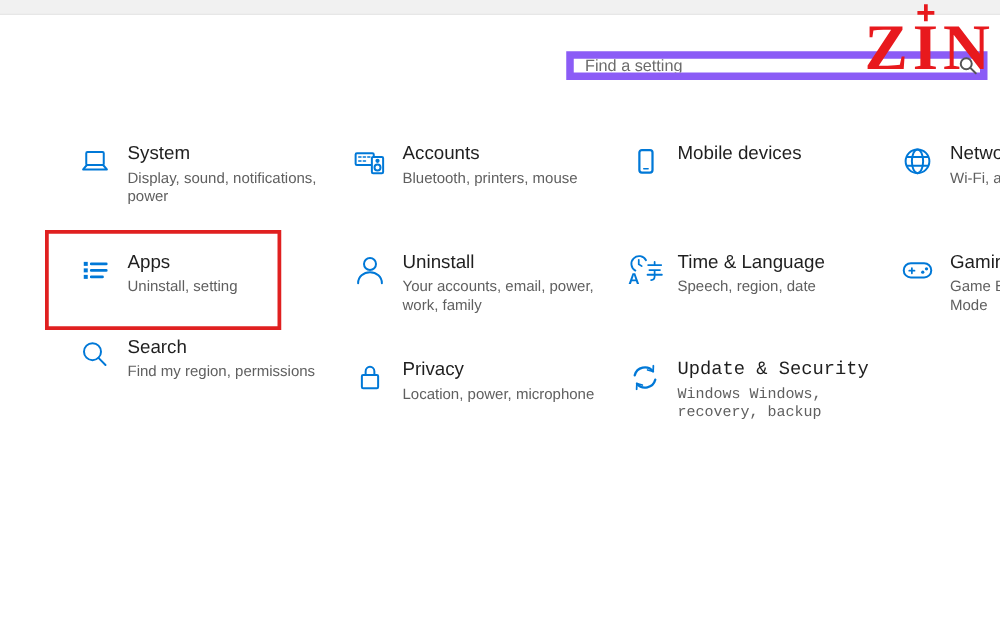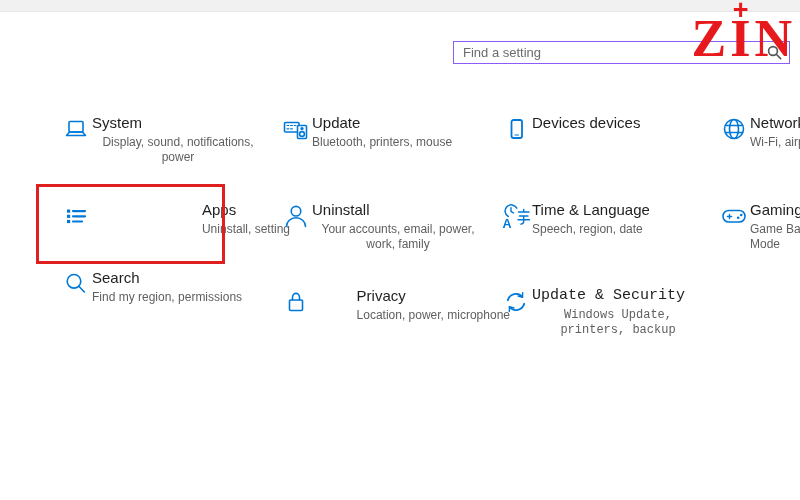--- a/index.html
+++ b/index.html
@@ -3,21 +3,21 @@
 <meta charset="utf-8">
 <style>
   * { margin:0; padding:0; box-sizing:border-box; }
   html,body { width:800px; height:500px; overflow:hidden; background:#fff;
               font-family:"Liberation Sans", sans-serif; position:relative; }
   .topbar { position:absolute; left:0; top:0; width:800px; height:12px;
             background:#f1f1f1; border-bottom:1px solid #e7e7e7; }
 
   
   .search-wrap { position:absolute; left:453px; top:41px; width:337px; height:23px; z-index:2; }
-  .search-input { width:100%; height:100%; border:1px solid #8b5cf6; background:#fff;
+  .search-input { width:100%; height:100%; border:6px solid #8b5cf6; background:#fff;
                   font-family:"Liberation Sans", sans-serif; font-size:13px; color:#333;
                   padding:0 26px 0 9px; outline:none; }
   .search-input::placeholder { color:#6b6b6b; opacity:1; }
   .search-glyph { position:absolute; right:8px; top:4px; width:15px; height:15px; }
 
   
   .logo { position:absolute; right:4px; top:13px; z-index:5;
           font-family:"Liberation Serif", serif; font-weight:700; font-size:52px;
           line-height:1; color:#e8191d; letter-spacing:4px; }
   .logo .li { position:relative; display:inline-block; }
@@ -25,24 +25,24 @@
                 font-family:"Liberation Sans", sans-serif; font-weight:700;
                 font-size:27px; letter-spacing:0; color:#e8191d; }
 
   
   .highlight-box { position:absolute; left:36px; top:184px; width:189px; height:80px;
                    border:3px solid #e02020; z-index:3; pointer-events:none; }
 
   
   .tile { position:absolute; width:230px; display:flex; align-items:flex-start; cursor:pointer; }
   .tile .ticon { width:32px; height:30px; flex:0 0 32px; margin-top:1px; }
-  .tile .ttext { }
+  .tile .ttext { margin-left:10px; }
   .tile .ttitle { font-size:15px; color:#1f1f1f; line-height:19px; margin-bottom:3px; white-space:nowrap; }
   .tile .tsub { font-size:12px; color:#5f5f5f; line-height:15px; white-space:nowrap; }
-  .tile .tsub.wrap { white-space:normal; max-width:172px;text-align:center; }
+  .tile .tsub.wrap { white-space:normal; max-width:172px; }
   .tile .tsub.narrow { white-space:normal; max-width:60px; }
 
   svg.blue { stroke:#0078d7; fill:none; stroke-width:1.6; stroke-linecap:round; stroke-linejoin:round; }
   svg.gray { stroke:#555; fill:none; stroke-width:1.6; stroke-linecap:round; }
 </style>
 </head>
 <body>
 
 <div class="topbar"></div>
 
@@ -71,48 +71,48 @@
 
 <div class="tile" style="left:280px; top:113px;">
   <svg class="ticon blue" viewBox="0 0 30 30">
     <rect x="3.5" y="8.5" width="14.5" height="9.5" rx="1"></rect>
     <path d="M6 11.5 h1.8 M9.6 11.5 h1.8 M13.2 11.5 h1.8 M6 14.8 h1.8 M9.6 14.8 h1.8" stroke-width="1.2"></path>
     <rect x="16.5" y="11.5" width="9" height="13" rx="1" fill="#fff"></rect>
     <circle cx="21" cy="20" r="2.4"></circle>
     <circle cx="21" cy="14.6" r="0.9"></circle>
   </svg>
   <div class="ttext">
-    <div class="ttitle">Update</div>
+    <div class="ttitle">Accounts</div>
     <div class="tsub">Bluetooth, printers, mouse</div>
   </div>
 </div>
 
 <div class="tile" style="left:500px; top:113px;">
   <svg class="ticon blue" viewBox="0 0 30 30">
     <rect x="10.5" y="6" width="10.5" height="18" rx="2" stroke-width="1.8"></rect>
     <path d="M14 21 h3.5" stroke-width="1.2"></path>
   </svg>
   <div class="ttext">
-    <div class="ttitle">Devices devices</div>
+    <div class="ttitle">Mobile devices</div>
   </div>
 </div>
 
 <div class="tile" style="left:718px; top:113px;">
   <svg class="ticon blue" viewBox="0 0 30 30">
     <circle cx="15" cy="15" r="9.5"></circle>
     <ellipse cx="15" cy="15" rx="4.5" ry="9.5"></ellipse>
     <path d="M6.8 11.5 h16.4 M6.8 18.5 h16.4"></path>
   </svg>
   <div class="ttext">
     <div class="ttitle">Network</div>
     <div class="tsub">Wi-Fi, airp</div>
   </div>
 </div>
 
-<div class="tile" style="left:60px; top:200px;justify-content:space-between;">
+<div class="tile" style="left:60px; top:200px;">
   <svg class="ticon blue" viewBox="0 0 30 30">
     <rect x="6" y="8.5" width="3.2" height="3.2" fill="#0078d7" stroke="none"></rect>
     <rect x="6" y="13.7" width="3.2" height="3.2" fill="#0078d7" stroke="none"></rect>
     <rect x="6" y="18.9" width="3.2" height="3.2" fill="#0078d7" stroke="none"></rect>
     <path d="M12 10.1 H24 M12 15.3 H24 M12 20.5 H21" stroke-width="2.2"></path>
   </svg>
   <div class="ttext">
     <div class="ttitle">Apps</div>
     <div class="tsub">Uninstall, setting</div>
   </div>
@@ -159,35 +159,35 @@
   <svg class="ticon blue" viewBox="0 0 30 30">
     <circle cx="13" cy="12.3" r="6.8"></circle>
     <path d="M17.8 17.3 l5.6 5.7"></path>
   </svg>
   <div class="ttext">
     <div class="ttitle">Search</div>
     <div class="tsub">Find my region, permissions</div>
   </div>
 </div>
 
-<div class="tile" style="left:280px; top:286px;justify-content:space-between;">
+<div class="tile" style="left:280px; top:286px;">
   <svg class="ticon blue" viewBox="0 0 30 30">
     <rect x="8.5" y="13" width="13" height="10.5" rx="1"></rect>
     <path d="M11.5 13 v-2.8 a3.5 3.8 0 0 1 7 0 v2.8"></path>
   </svg>
   <div class="ttext">
     <div class="ttitle">Privacy</div>
     <div class="tsub">Location, power, microphone</div>
   </div>
 </div>
 
 <div class="tile" style="left:500px; top:286px;font-family:Liberation Mono, monospace;">
   <svg class="ticon blue" viewBox="0 0 30 30">
     <path d="M6.8 13.2 a8.4 8.4 0 0 1 14.6 -3.2" stroke-width="1.9"></path>
     <path d="M21.7 5.6 l-0.2 4.6 -4.4 -1.2" stroke-width="1.4"></path>
     <path d="M23.2 16.8 a8.4 8.4 0 0 1 -14.6 3.2" stroke-width="1.9"></path>
     <path d="M8.3 24.4 l0.2 -4.6 4.4 1.2" stroke-width="1.4"></path>
   </svg>
   <div class="ttext">
     <div class="ttitle">Update &amp; Security</div>
-    <div class="tsub wrap">Windows Update, printers, backup</div>
+    <div class="tsub wrap">Windows Windows, recovery, backup</div>
   </div>
 </div>
 
 </body></html>

